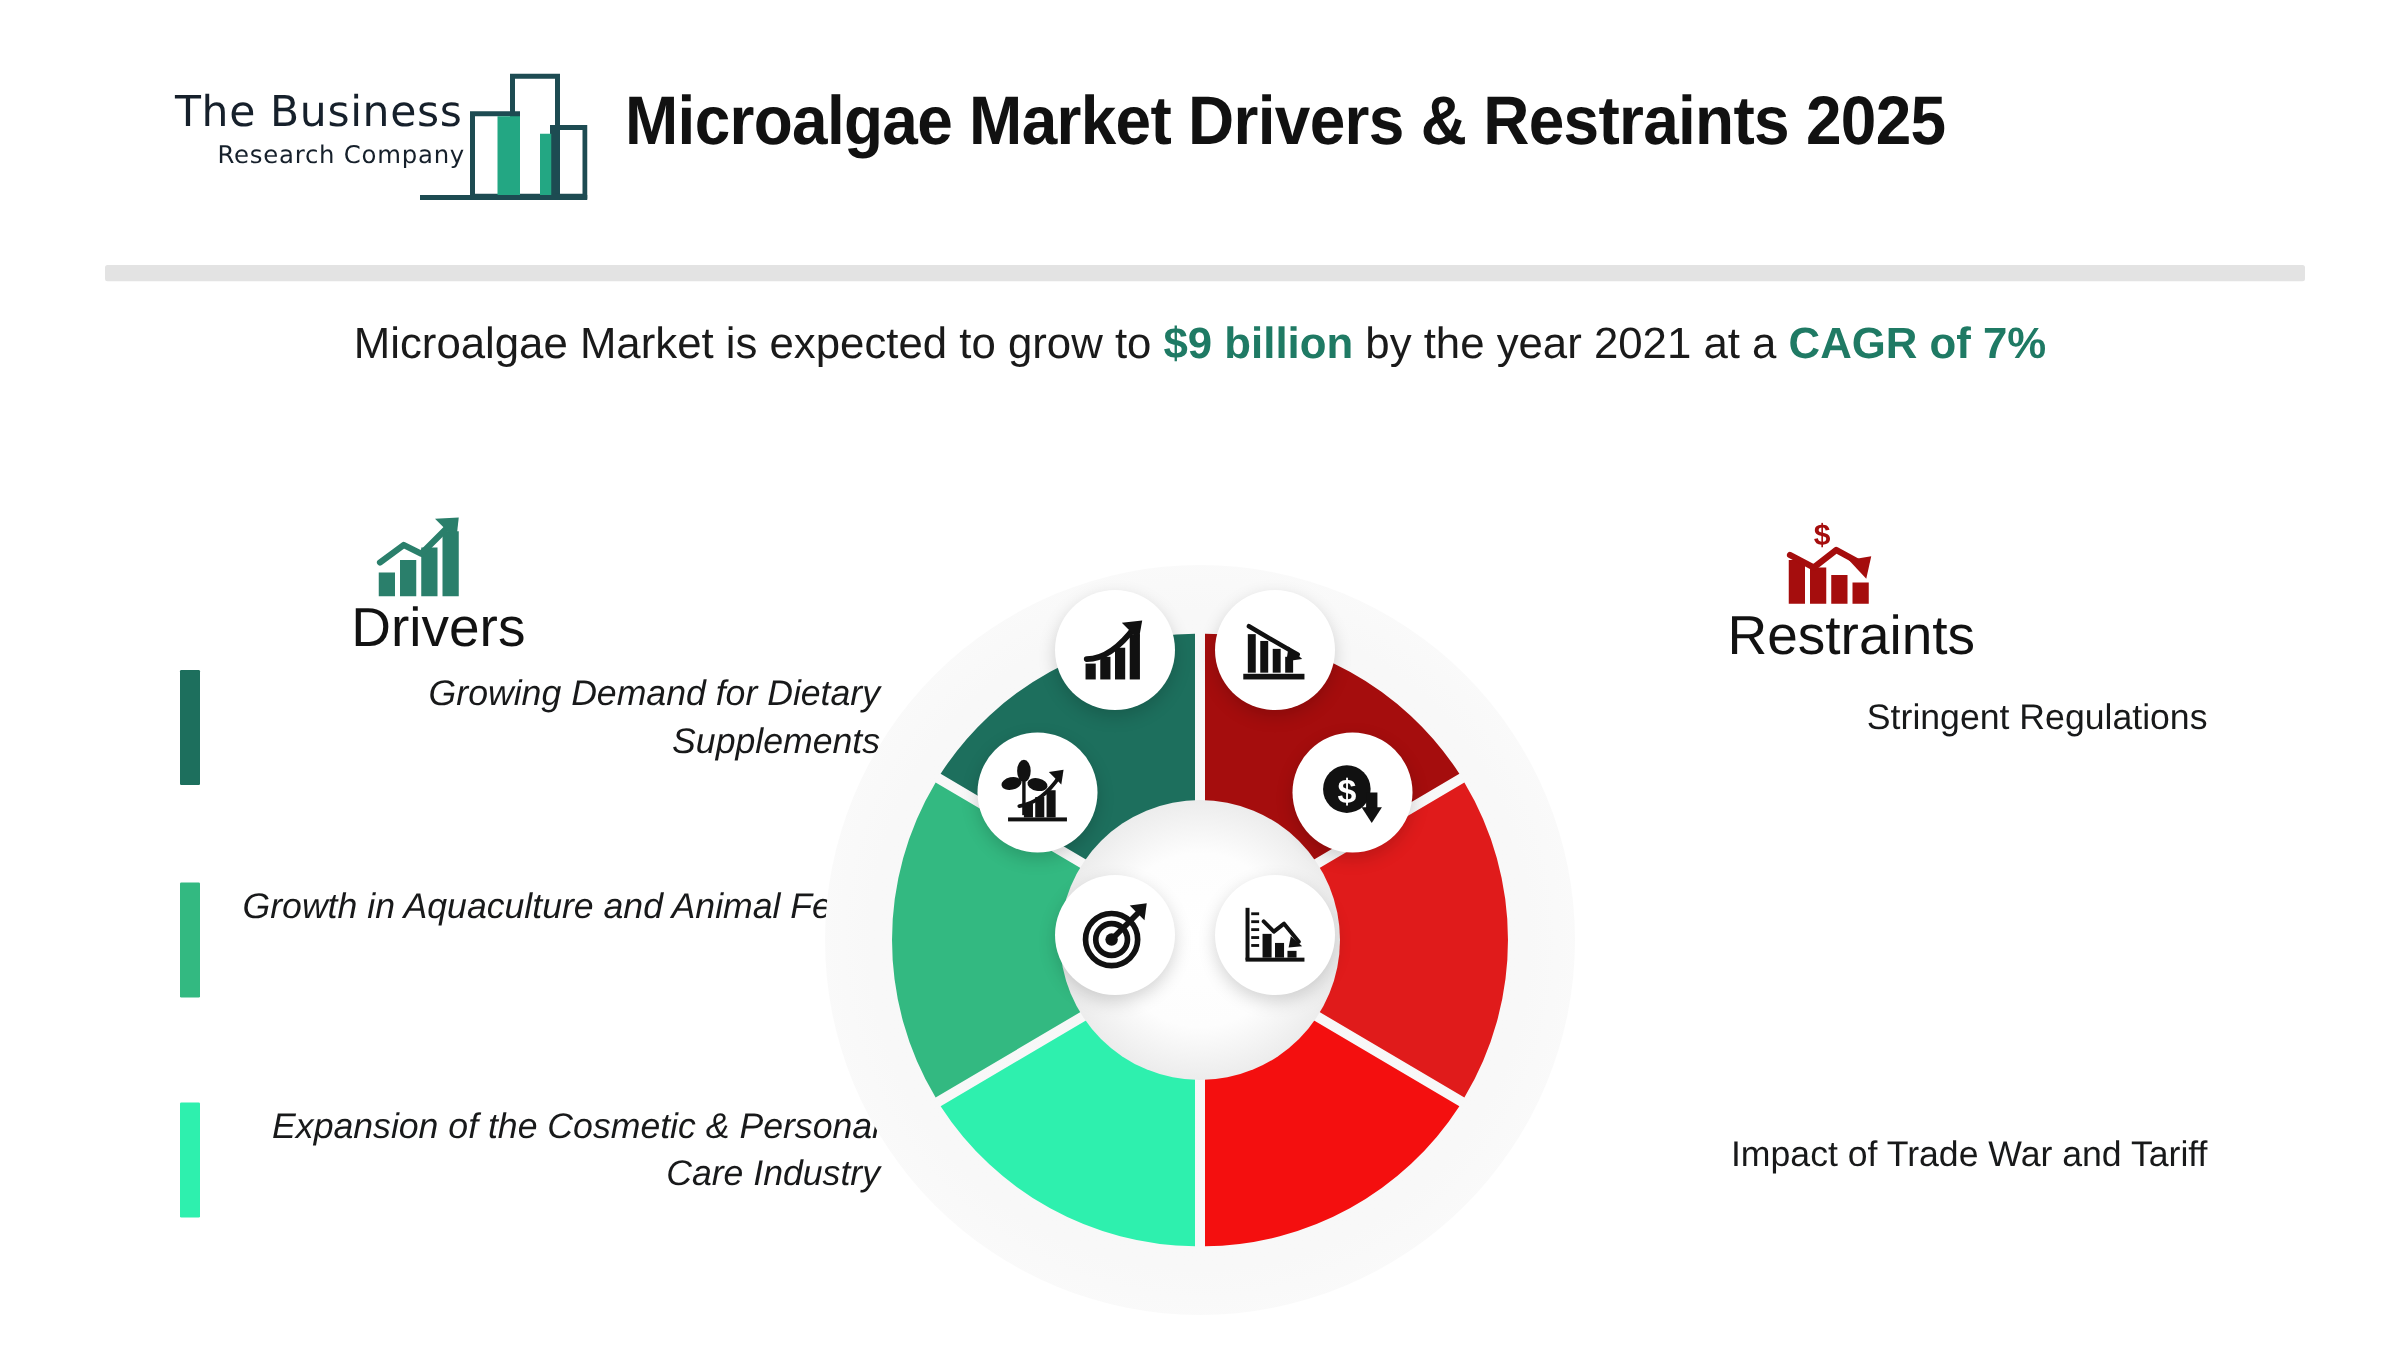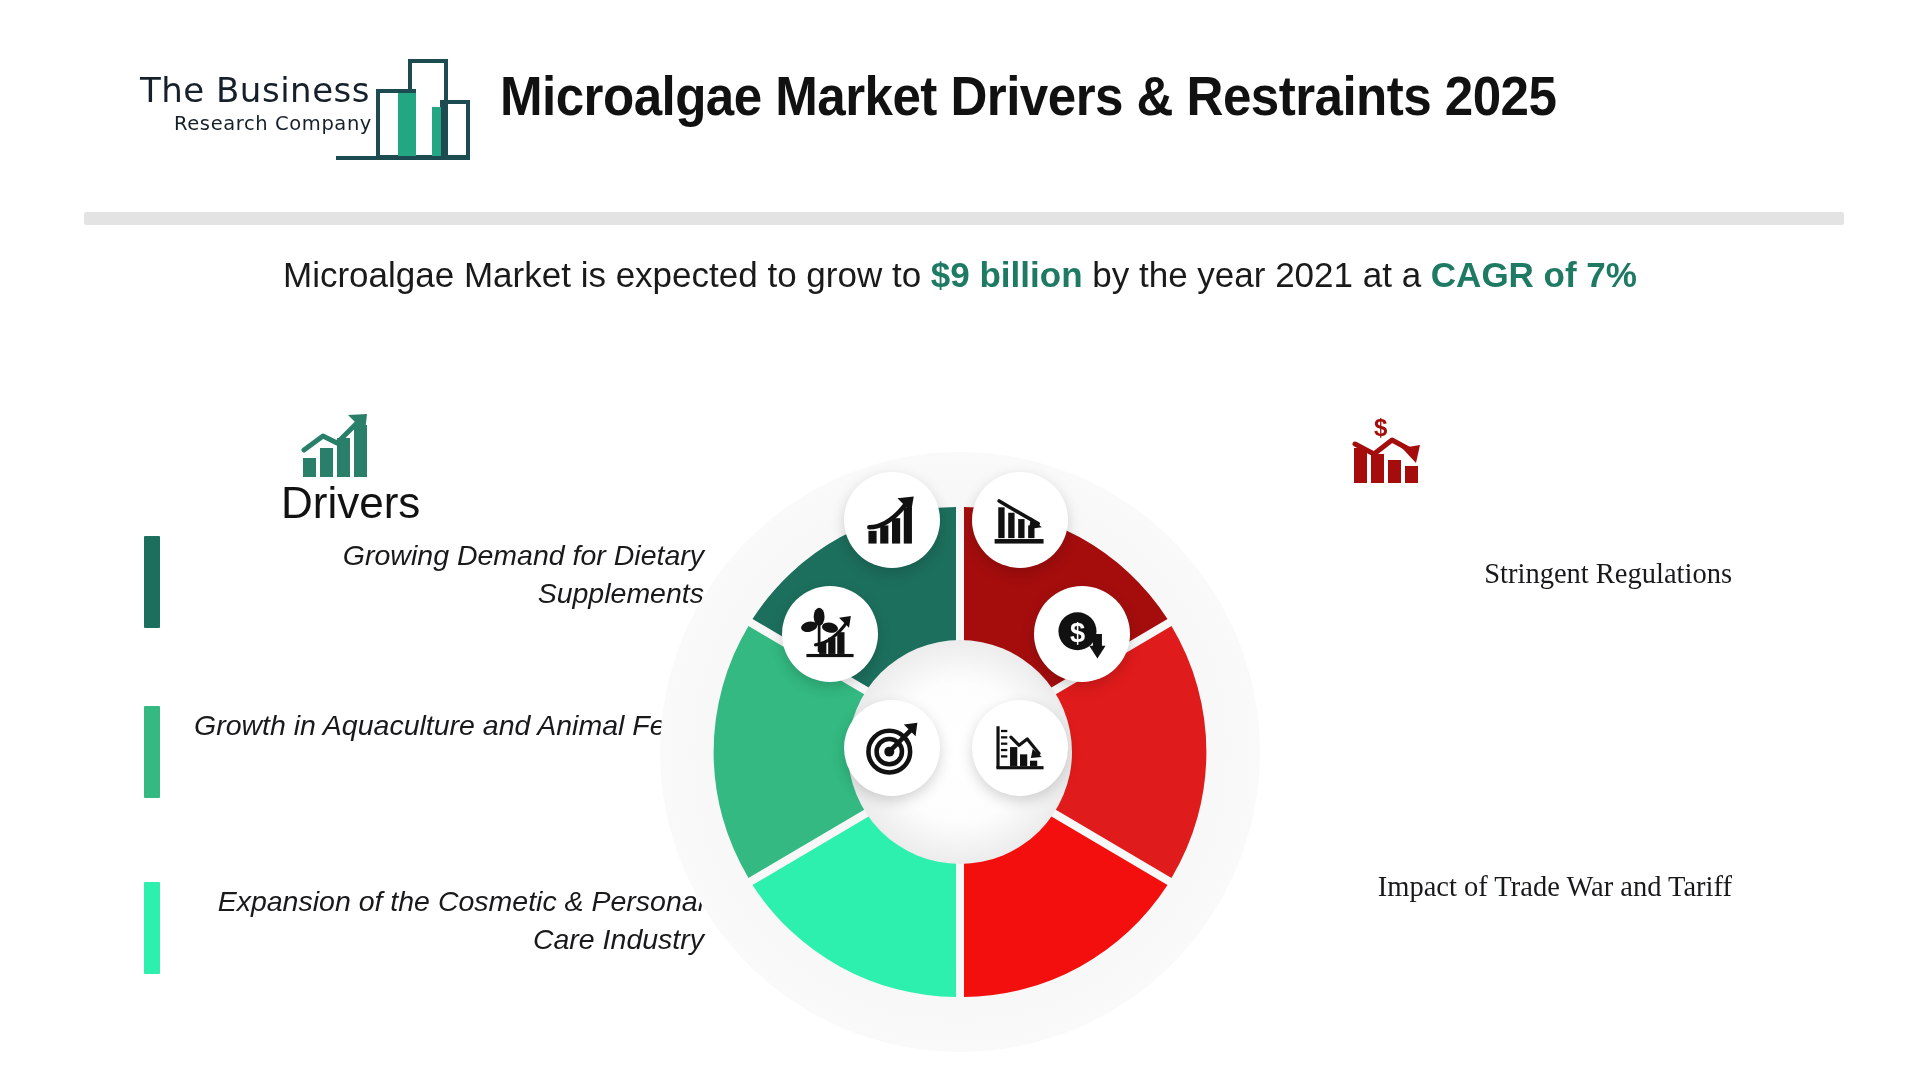--- a/index.html
+++ b/index.html
@@ -68,28 +68,28 @@
     position: absolute; display: flex; align-items: stretch;
   }
   .item .bar { width: 16px; flex: 0 0 16px; border-radius: 1px; }
   .item .txt {
     font-size: 28.5px; line-height: 38px; color: #18191a;
     font-family: "Liberation Sans", sans-serif;
   }
   .item.left { left: 144px; width: 560px; }
   .item.left .txt { margin-left: 34px; text-align: right; font-style: italic; }
   .item.right { right: 138px; width: 560px; flex-direction: row-reverse; }
-  .item.right .txt { margin-right: 34px; text-align: right; width: 100%; font-family: Liberation Serif, serif; }
+  .item.right .txt { text-align: right; width: 100%; }
 
   .item.d1 { top: 536px; height: 92px; }
   .item.d2 { top: 706px; height: 92px; }
   .item.d3 { top: 882px; height: 92px; }
   .item.r1 { top: 528px; height: 92px; align-items: center; }
   .item.r2 { top: 700px; height: 92px; }
-  .item.r3 { top: 841px; height: 92px; align-items: center; }
+  .item.r3 { top: 878px; height: 92px; align-items: center; }
   .item.r1 .txt, .item.r3 .txt { display: flex; align-items: center; justify-content: flex-end; height: 100%; }
 
   
   .wheel-wrap { position: absolute; left: 660px; top: 452px; width: 600px; height: 600px; }
   .wheel-halo {
     position: absolute; left: 0; top: 0; width: 600px; height: 600px;
     border-radius: 50%;
     background: radial-gradient(circle at 50% 50%, #f7f7f7 0%, #f8f8f8 62%, #fbfbfb 78%, #ffffff 100%);
   }
   .wheel-svg { position: absolute; left: 0; top: 0; width: 600px; height: 600px; }
@@ -167,20 +167,21 @@
   <div class="sec-head right">
     <svg class="sec-icon" viewBox="0 0 74 66">
       <rect x="2" y="30" width="13" height="35" fill="#a50d0d"></rect>
       <rect x="19" y="36" width="13" height="29" fill="#a50d0d"></rect>
       <rect x="36" y="42" width="13" height="23" fill="#a50d0d"></rect>
       <rect x="53" y="48" width="13" height="17" fill="#a50d0d"></rect>
       <path d="M3 26 L22 36 L40 22 L62 34" fill="none" stroke="#a50d0d" stroke-width="5" stroke-linecap="round" stroke-linejoin="round"></path>
       <path d="M50 30 L68 27 L64 45 Z" fill="#a50d0d"></path>
       <text x="22" y="18" font-family="Liberation Sans, sans-serif" font-size="24" font-weight="bold" fill="#a50d0d">$</text>
     </svg>
+    <div class="sec-label">Restraints</div>
   </div>
 
   <div class="item right r1">
     <div class="bar" style="background:#a50d0d"></div>
     <div class="txt">Stringent Regulations</div>
   </div>
   <div class="item right r3">
     <div class="bar" style="background:#f40f0f"></div>
     <div class="txt">Impact of Trade War and Tariff</div>
   </div>

